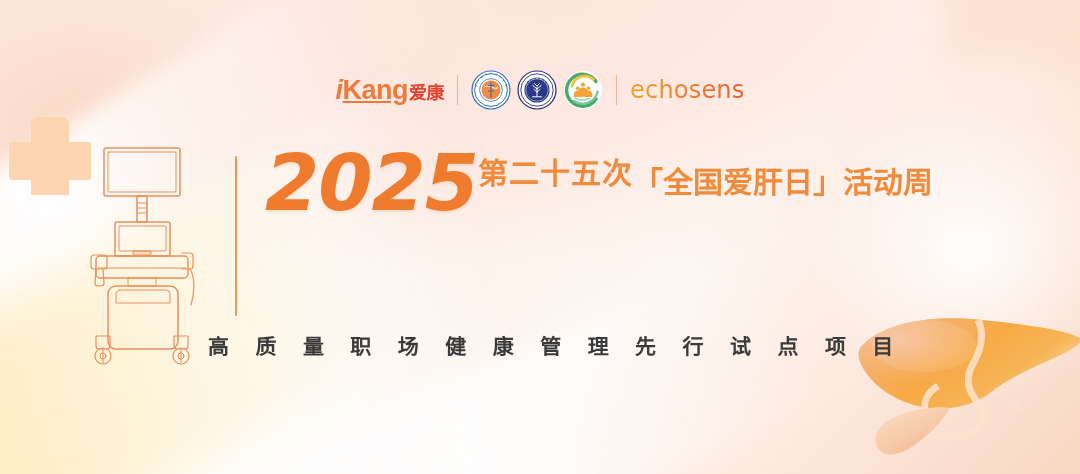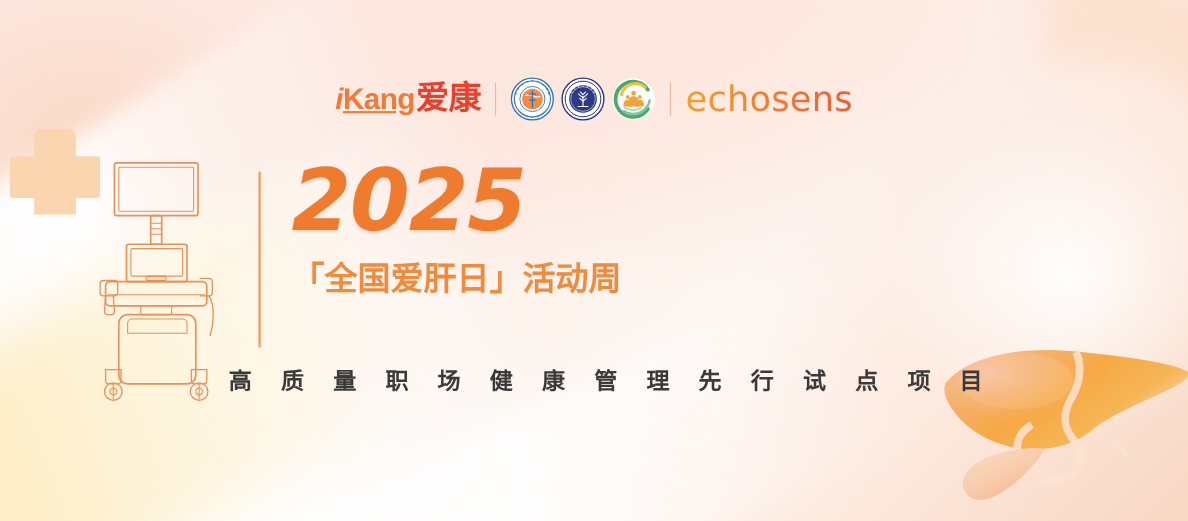--- a/index.html
+++ b/index.html
@@ -117,29 +117,29 @@
     position:absolute; left:0; right:0; top:70px;
     display:flex; align-items:center; justify-content:center; gap:0;
   }
   .ikang{
     font-size:27px; font-weight:700; letter-spacing:-.5px;
     line-height:1; white-space:nowrap;
     display:flex; align-items:baseline;
   }
   .ikang .i{ color:#ef7b3b; font-style:italic; font-weight:700; }
   .ikang .kang{ color:#ef7b3b; font-weight:700;text-decoration:underline; }
-  .ikang .cn{ color:#e8402c; font-weight:700; margin-left:1px; font-size:30px;
+  .ikang .cn{ color:#e8402c; font-weight:700; margin-left:1px; font-size:18px;
               font-family:"DejaVu Sans","Liberation Sans",sans-serif; }
   .sep{
     width:1px; height:30px; background:#efb496; margin:0 13px; align-self:center;
   }
   .org-logos{ display:flex; align-items:center; gap:6px; }
   .org-logo{ width:40px; height:40px; display:block; }
   .echosens{
-    font-size:32px; font-weight:400; letter-spacing:.2px; line-height:1;
+    font-size:24px; font-weight:400; letter-spacing:.2px; line-height:1;
     background:linear-gradient(95deg,#f0a32c 0%,#ef8430 42%,#ea5c3a 100%);
     -webkit-background-clip:text; background-clip:text; color:transparent;
     white-space:nowrap;
     font-family:"DejaVu Sans","Liberation Sans",sans-serif;
   }
 
   
   .headline{
     position:absolute; left:205px; top:148px;
     display:flex; align-items:flex-start;
@@ -150,21 +150,21 @@
   .cn-big{
     font-family:"DejaVu Sans","Liberation Sans",sans-serif;
     font-size:72px; font-weight:700; color:#ef7c2e;
     line-height:1.06; letter-spacing:1px; white-space:nowrap;
     text-shadow:0 2px 3px rgba(214,110,45,.16);
   }
   .v-divider{
     width:2px; height:160px; background:#ef8b45; opacity:.9;
     margin:8px 28px 0 30px; border-radius:2px;
   }
-  .headline-right{ display:flex; flex-direction:column; }
+  .headline-right{ display:flex; flex-direction:row; }
   .year{
     font-family:"DejaVu Sans","Liberation Sans",sans-serif;
     font-size:78px; font-weight:700; font-style:italic; color:#ef7c2e;
     line-height:.92; letter-spacing:-1px;
     text-shadow:0 2px 3px rgba(214,110,45,.16);
   }
   .sub1{
     font-family:"DejaVu Sans","Liberation Sans",sans-serif;
     font-size:30px; font-weight:700; color:#f08a3c;
     line-height:1.22; letter-spacing:1px; margin-top:8px; white-space:nowrap;
@@ -355,20 +355,21 @@
 
     <div class="echosens">echosens</div>
   </div>
 
   <div class="headline">
 
     <div class="v-divider"></div>
 
     <div class="headline-right">
       <div class="year">2025</div>
+      <div class="sub1">第二十五次</div>
       <div class="sub2">「全国爱肝日」活动周</div>
     </div>
   </div>
 
   <div class="tagline">
     <span>高</span>
     <span>质</span>
     <span>量</span>
     <span>职</span>
     <span>场</span>

